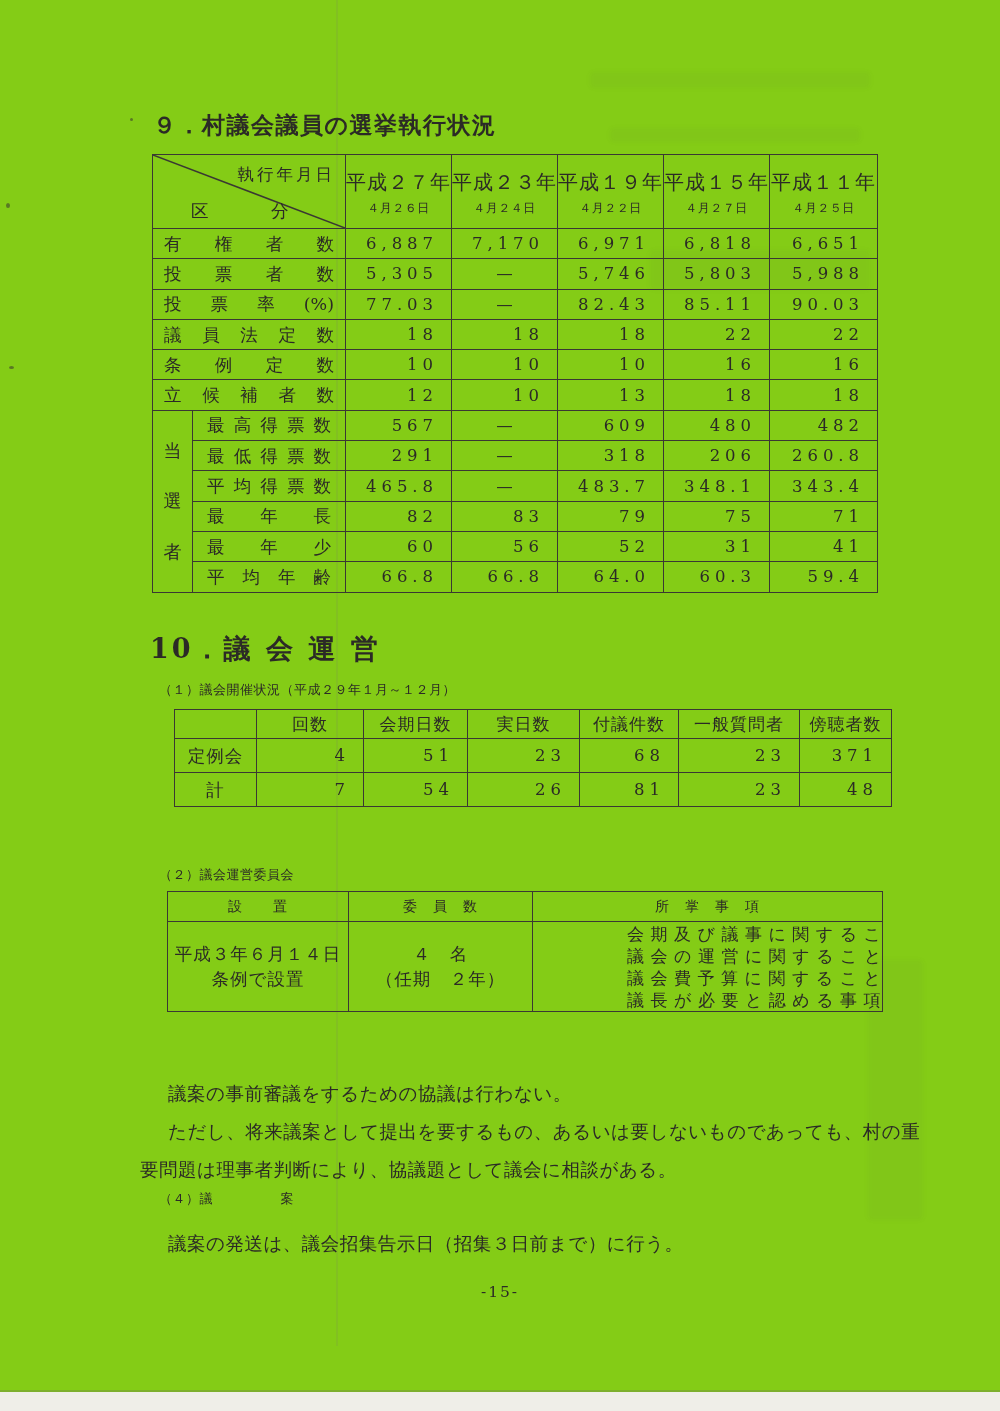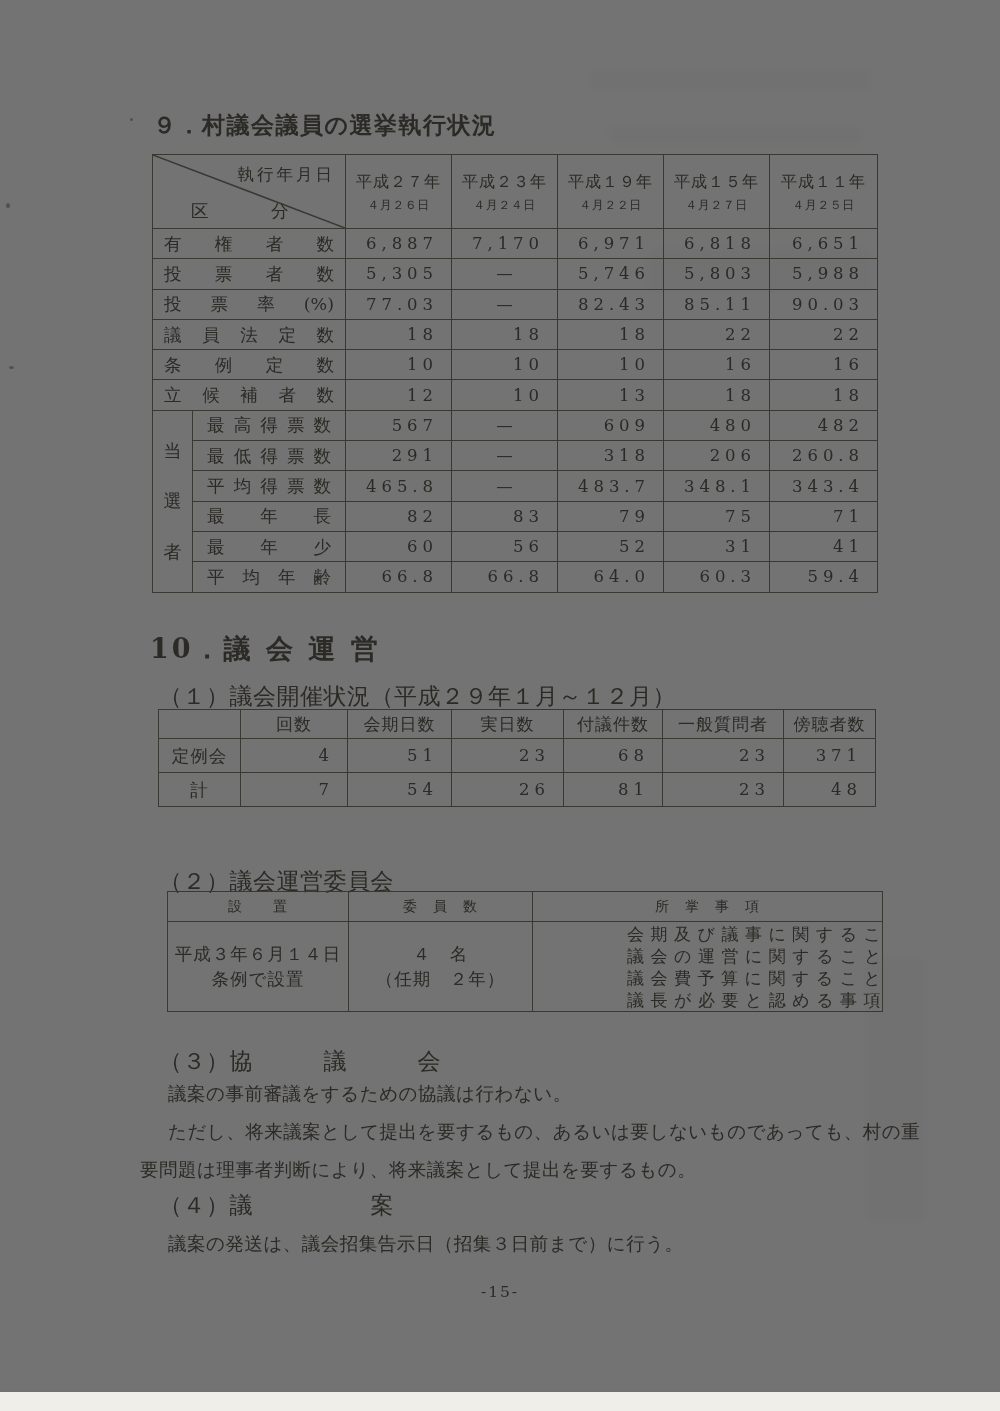--- a/index.html
+++ b/index.html
@@ -1,55 +1,55 @@
 <!DOCTYPE html>
 <html><head>
 <meta charset="utf-8">
 <style>
   html,body{margin:0;padding:0;background:#d8d6d0;}
   .page{
     position:relative;width:1000px;height:1411px;margin:0 auto;
-    background:#737373;
+    background:#84cc16;
     font-family:"DejaVu Serif","Liberation Serif",serif;
     color:#2b2a26;overflow:hidden;
   }
   
   .crease{position:absolute;left:336px;top:0;width:2px;height:1346px;background:rgba(120,118,108,0.14);}
   .bottom-line{position:absolute;left:0;top:1390px;width:100%;height:2px;background:rgba(110,108,98,0.30);}
   .bottom-band{position:absolute;left:0;top:1392px;width:100%;height:19px;background:#efeee8;}
   .smudge{position:absolute;background:rgba(70,68,60,0.045);filter:blur(2px);border-radius:4px;}
   .speck{position:absolute;background:rgba(55,53,48,0.55);border-radius:50%;}
   
   .abs{position:absolute;white-space:nowrap;}
   .h9{left:153px;top:110px;font-size:23px;font-weight:600;letter-spacing:1.5px;}
   .h10{left:150px;top:631px;font-size:27px;font-weight:600;letter-spacing:3px;}
-  .subtitle{font-size:23px;letter-spacing:0.5px;}
+  .subtitle{font-size:13px;letter-spacing:0.5px;}
   .body-line{font-size:18.5px;letter-spacing:0.5px;}
   .footer{left:0;top:1283px;width:1000px;text-align:center;font-size:15.5px;letter-spacing:2px;}
   
   table{border-collapse:collapse;table-layout:fixed;position:absolute;}
   td,th{border:1.6px solid #3a3833;padding:0;font-weight:normal;overflow:hidden;}
   
   .t1{left:152px;top:154px;width:725px;}
   .t1 thead tr{height:74px;}
   .t1 tbody tr{height:30.3px;}
   .corner{position:relative;}
   .corner svg{position:absolute;left:0;top:0;width:100%;height:100%;}
   .corner .c-top{position:absolute;top:9px;right:10px;font-size:16.5px;letter-spacing:3px;}
   .corner .c-ku{position:absolute;bottom:5px;left:38px;font-size:17.5px;}
   .corner .c-bun{position:absolute;bottom:5px;left:118px;font-size:17.5px;}
-  .datecell .l1{font-size:16px;letter-spacing:1px;text-align:center;margin-top:2px;}
+  .datecell .l1{font-size:20px;letter-spacing:1px;text-align:center;margin-top:2px;}
   .datecell .l2{font-size:12px;letter-spacing:0.5px;text-align:center;margin-top:4px;}
   .rlabel{font-size:17.5px;text-align:justify;text-align-last:justify;padding:0 11px;}
   .sublabel{font-size:17.5px;text-align:justify;text-align-last:justify;padding:0 14px;}
   .num{text-align:right;padding-right:13px;letter-spacing:0.30em;font-size:16.5px;}
   .num.dash{text-align:center;padding-right:0;letter-spacing:0;}
   .wcell div{display:flex;flex-direction:column;justify-content:space-evenly;align-items:center;height:178px;font-size:18px;}
   
-  .t2{left:158px;top:709px;width:717px;}
+  .t2{left:174px;top:709px;width:717px;}
   .t2 thead tr{height:29px;}
   .t2 tbody tr{height:34px;}
   .t2 th{font-size:17px;letter-spacing:1px;text-align:center;}
   .t2 .clabel{font-size:17.5px;text-align:center;letter-spacing:1px;}
   
   .t3{left:167px;top:891px;width:715px;}
   .t3 thead tr{height:30px;}
   .t3 tbody tr{height:90px;}
   .t3 th{font-size:14px;letter-spacing:1px;text-align:center;}
   .t3 .twolines{font-size:17.5px;text-align:center;line-height:25px;letter-spacing:1px;}
@@ -304,22 +304,21 @@
               <div>会期及び議事に関すること</div>
               <div>議会の運営に関すること</div>
               <div>議会費予算に関すること</div>
               <div>議長が必要と認める事項</div>
             </div>
           </td>
       </tr>
     </tbody>
   </table>
 
-  <div class="abs subtitle" style="left:159px;top:1046px;">（３）協　　　議　　　会</div>
   <div class="abs body-line" style="left:168px;top:1081px;">議案の事前審議をするための協議は行わない。</div>
   <div class="abs body-line" style="left:168px;top:1119px;">ただし、将来議案として提出を要するもの、あるいは要しないものであっても、村の重</div>
-  <div class="abs body-line" style="left:140px;top:1157px;">要問題は理事者判断により、将来議案として提出を要するもの。</div>
+  <div class="abs body-line" style="left:140px;top:1157px;">要問題は理事者判断により、協議題として議会に相談がある。</div>
 
   <div class="abs subtitle" style="left:159px;top:1190px;">（４）議　　　　　案</div>
   <div class="abs body-line" style="left:168px;top:1231px;">議案の発送は、議会招集告示日（招集３日前まで）に行う。</div>
 
   <div class="abs footer">-15-</div>
 </div>
 
 </body></html>

